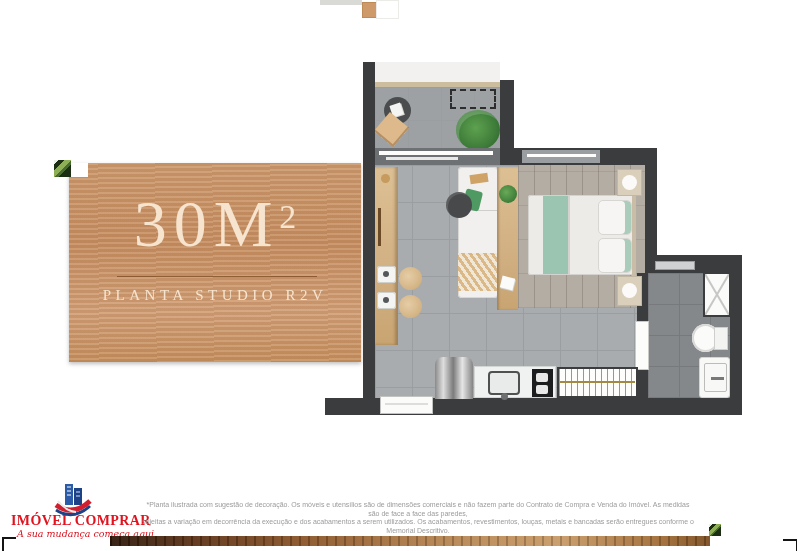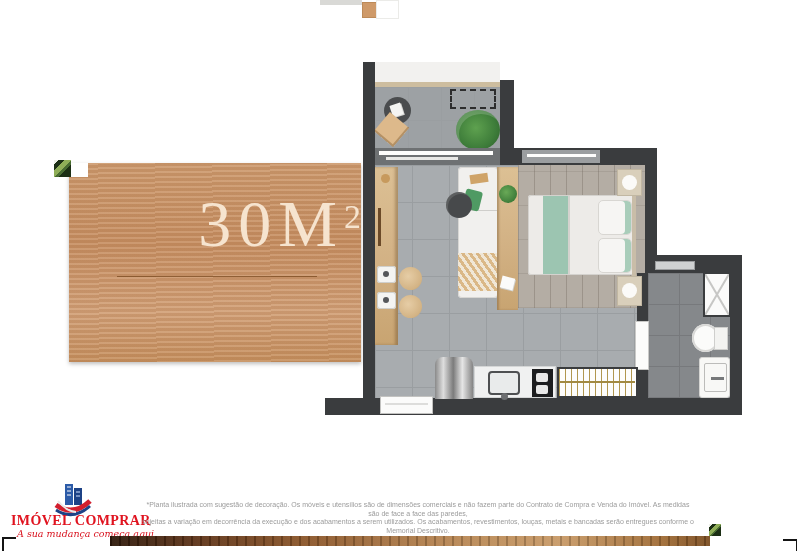--- a/index.html
+++ b/index.html
@@ -18,21 +18,21 @@
   .plank{position:absolute;background-color:#b4ada4;
         background-image:repeating-linear-gradient(90deg,rgba(110,100,90,.35) 0 1px,transparent 1px 16px),
                          repeating-linear-gradient(0deg,rgba(110,100,90,.18) 0 1px,transparent 1px 34px);}
   .wood{background:linear-gradient(180deg,#dcc094,#d2b184 55%,#c8a471);}
   .circle{position:absolute;border-radius:50%;}
   .panel{position:absolute;left:69px;top:163px;width:292px;height:199px;
          background:linear-gradient(180deg,#cd9a6e,#c78f62 40%,#d2a077 75%,#c6905f);
          box-shadow:0 2px 4px rgba(0,0,0,.25);}
   .panel .streaks{position:absolute;inset:0;
          background:repeating-linear-gradient(179deg,rgba(255,255,255,.09) 0 2px,rgba(115,65,30,.10) 2px 5px);}
-  .panel-title{position:absolute;left:0;right:0;top:28px;text-align:right;
+  .panel-title{position:absolute;left:0;right:0;top:28px;text-align:center;
          font-family:"Liberation Serif",serif;font-size:66px;font-weight:400;
          color:#f6e4cf;letter-spacing:7px;line-height:1;}
   .panel-title .sup{font-size:34px;vertical-align:18px;letter-spacing:0;}
   .panel-line{position:absolute;left:48px;width:200px;top:113px;height:1px;background:rgba(122,73,32,.75);}
   .panel-sub{position:absolute;left:0;right:0;top:124px;text-align:center;
          font-family:"Liberation Serif",serif;font-size:15px;color:#f6e4cf;letter-spacing:4.5px;}
   .leaf{background:
         linear-gradient(135deg,#edf0e8 14%,rgba(0,0,0,0) 14%),
         linear-gradient(135deg,rgba(0,0,0,0) 30%,#8fae58 30% 52%,#486b31 52% 62%,rgba(0,0,0,0) 62%),
         #1b2e14;}
@@ -66,20 +66,21 @@
 
   <div class="abs" style="left:320px;top:0;width:42px;height:5px;background:#d9d9d6;"></div>
   <div class="abs" style="left:362px;top:2px;width:13px;height:14px;background:#cf9a69;border:1px solid #bd8a58;"></div>
   <div class="abs" style="left:376px;top:0;width:21px;height:17px;border:1px solid #ebebe8;"></div>
 
   <div class="panel">
     <div class="streaks"></div>
     <div class="abs" style="left:0;top:0;width:19px;height:14px;background:#fff;"></div>
     <div class="panel-title"><span>30M</span><span class="sup">2</span></div>
     <div class="panel-line"></div>
+    <div class="panel-sub">PLANTA STUDIO R2V</div>
   </div>
   <div class="abs leaf" style="left:54px;top:160px;width:17px;height:17px;"></div>
 
   <div>
 
     <div class="abs" style="left:375px;top:62px;width:125px;height:20px;background:#f2f1ef;"></div>
     <div class="abs" style="left:375px;top:82px;width:125px;height:5px;background:#cdbd9f;"></div>
     <div class="tile" style="left:375px;top:87px;width:125px;height:61px;background-color:#9da1a4;background-size:33px 33px;"></div>
     <div class="abs" style="left:450px;top:89px;width:46px;height:20px;border:2px dashed #2d2d2d;box-sizing:border-box;"></div>
     <div class="circle" style="left:384px;top:97px;width:27px;height:27px;background:#4a4c4e;"></div>

